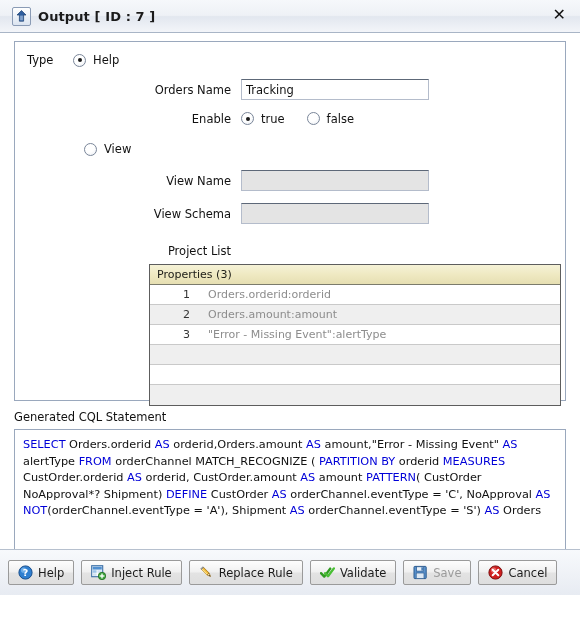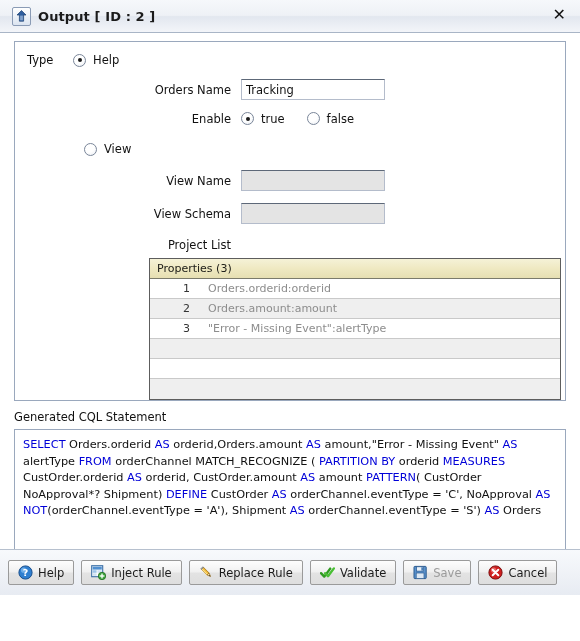--- a/index.html
+++ b/index.html
@@ -129,21 +129,21 @@
   }
   .field-label {
     font-size: 11.5px;
     color: #111;
     text-align: right;
     width: 86px;
     flex: none;
     margin-right: 10px;
   }
   .text-input {
-    width: 144px;
+    width: 188px;
     height: 21px;
     box-sizing: border-box;
     border: 1px solid #b4bccb;
     border-top: 1px solid #5d6878;
     background: #ffffff;
     font-family: "DejaVu Sans", "Liberation Sans", sans-serif;
     font-size: 11.5px;
     color: #111;
     padding: 0 4px;
     outline: none;
@@ -165,21 +165,21 @@
   }
 
   .view-block { margin-left: 118px; margin-top: 14px; }
 
   .project-list-label {
     margin-left: 118px;
     width: 86px;
     text-align: right;
     font-size: 11.5px;
     color: #111;
-    margin-top: 14px;
+    margin-top: 20px;
     margin-bottom: 6px;
     padding-right: 10px;
   }
 
   
   .props-table {
     margin-left: 122px;
     width: 412px;
     border: 1px solid #5d5d5d;
     box-sizing: border-box;
@@ -283,21 +283,21 @@
 </head>
 <body>
 
 <div class="titlebar">
   <span class="title-icon">
     <svg width="11" height="12" viewBox="0 0 11 12" aria-hidden="true">
       <path d="M5.5 0.5 L10 5 L7.6 5 L7.6 11.2 L3.4 11.2 L3.4 5 L1 5 Z" fill="#2e5e9e" stroke="#1b3f70" stroke-width="0.7"></path>
       <path d="M4.4 5.6 L4.4 10.4 M5.5 5.6 L5.5 10.4 M6.6 5.6 L6.6 10.4" stroke="#bcd2ec" stroke-width="0.6"></path>
     </svg>
   </span>
-  <span class="title-text">Output [ ID : 2 ]</span>
+  <span class="title-text">Output [ ID : 7 ]</span>
   <span class="title-close">✕</span>
 </div>
 
 <div class="dialog-body">
 
   <div class="type-panel">
 
     <div class="row query-row">
       <span class="label-type">Type</span>
       <span class="radio checked"></span>

